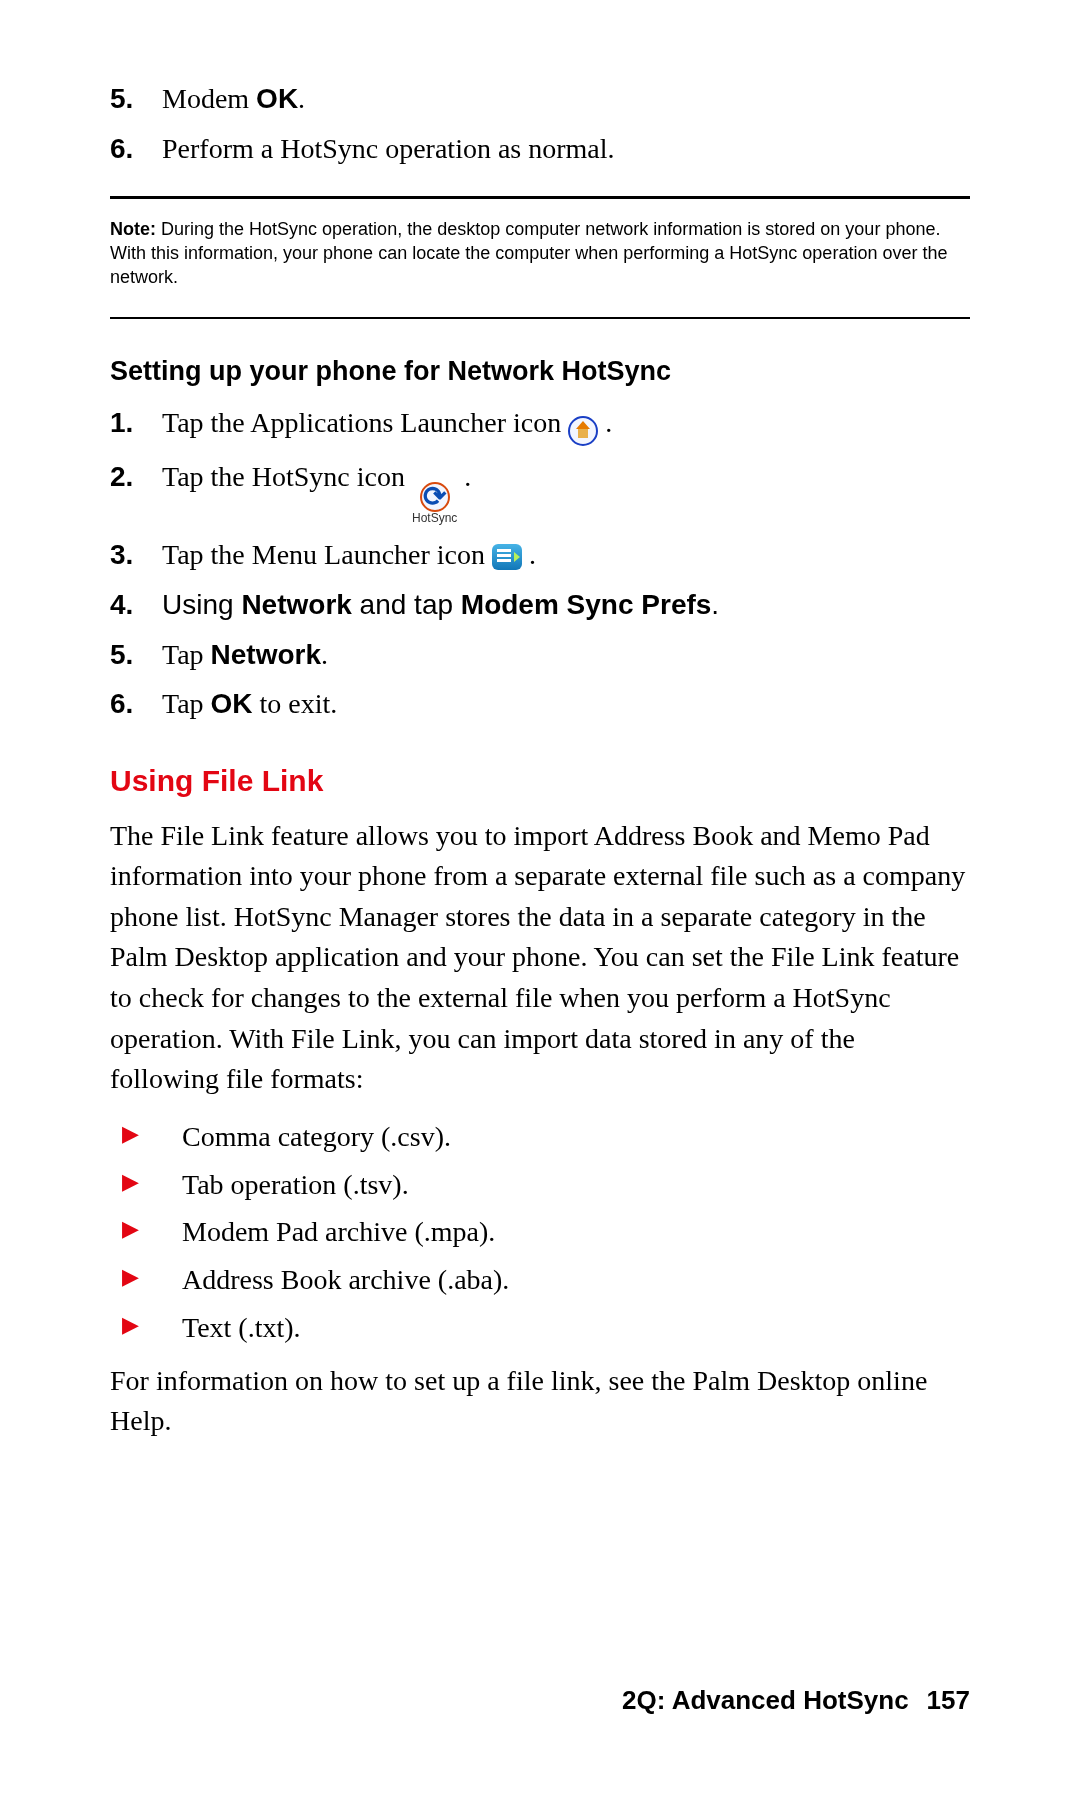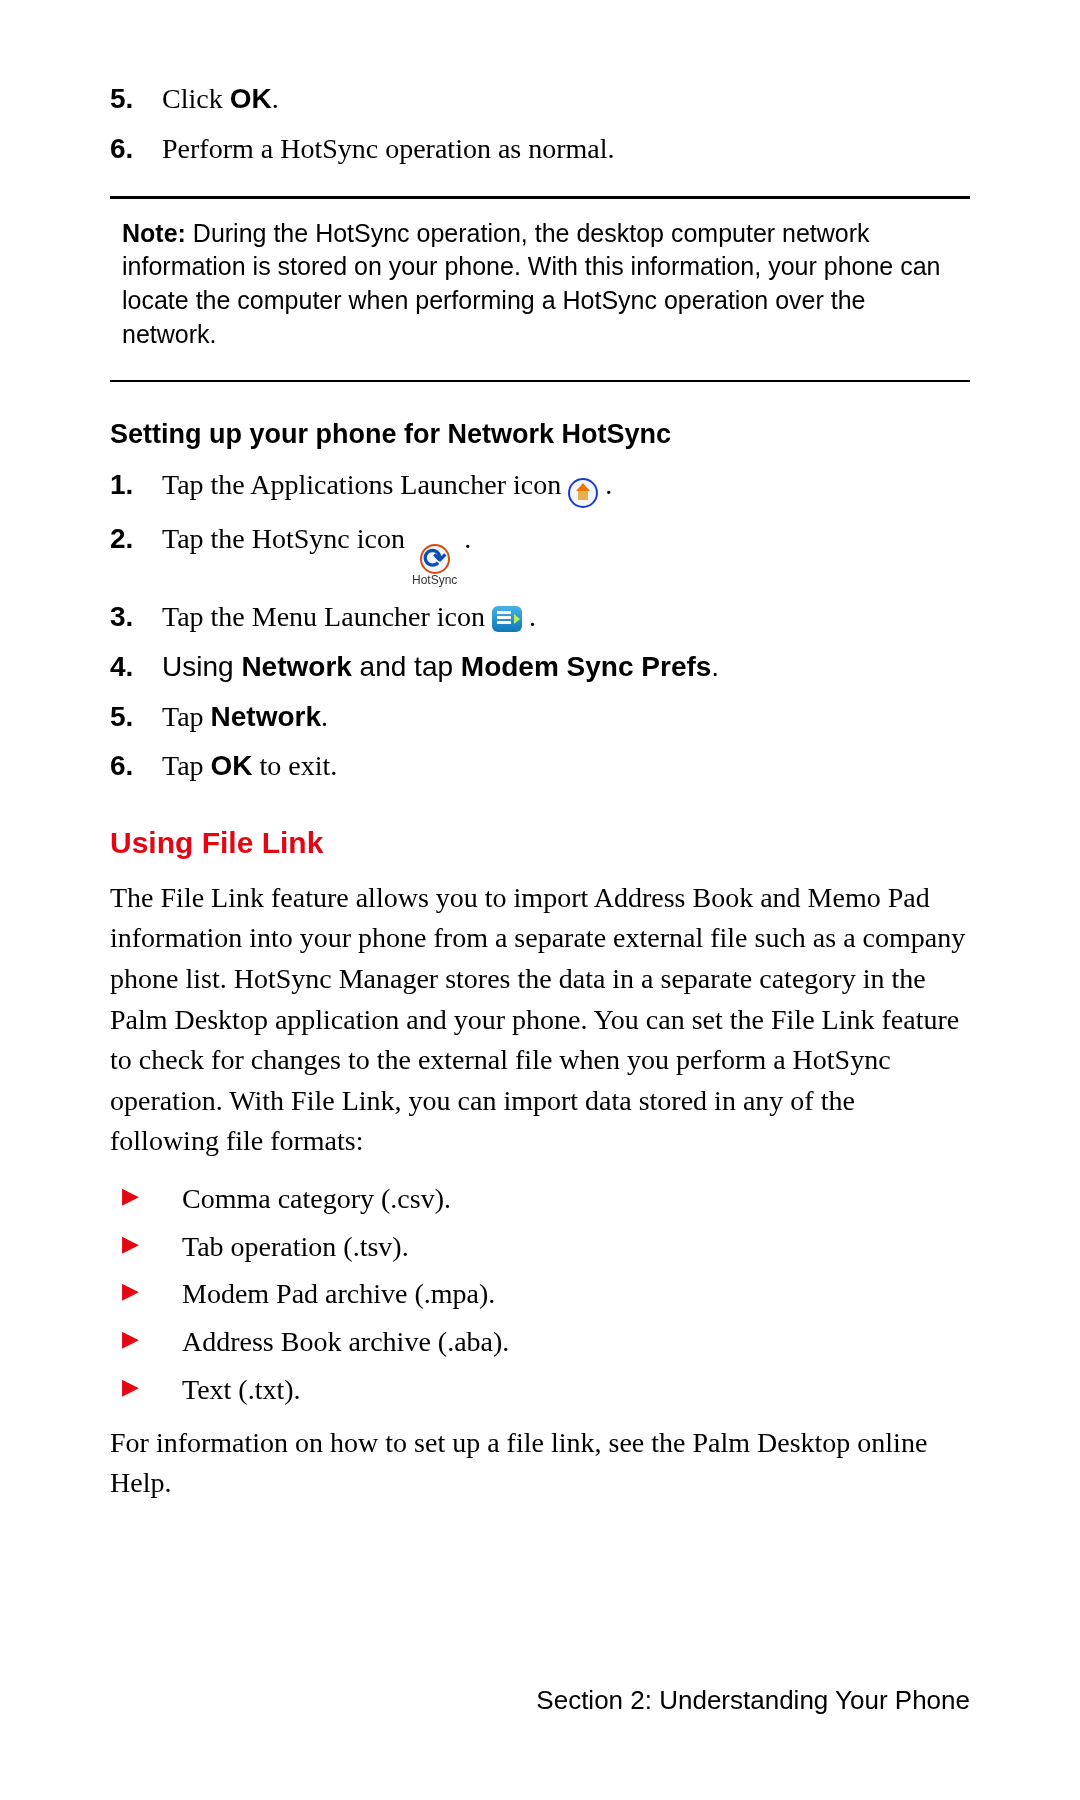--- a/index.html
+++ b/index.html
@@ -47,23 +47,23 @@
   .hr {
     border: none;
     border-top: 2px solid #000;
     margin: 28px 0 18px 0;
   }
   .hr-thick {
     border-top-width: 3px;
   }
   .note {
     font-family: "Helvetica Neue", Helvetica, Arial, sans-serif;
-    font-size: 25px;
+    font-size: 18px;
     line-height: 1.35;
-    margin: 12px;
+    margin: 0;
   }
   .note .note-label { font-weight: bold; }
 
   .subheading {
     font-family: "Helvetica Neue", Helvetica, Arial, sans-serif;
     font-weight: bold;
     font-size: 27px;
     margin: 34px 0 14px 0;
   }
 
@@ -178,21 +178,21 @@
   .footer .line1 { font-weight: normal; }
   .footer .line2 { font-weight: bold; }
   .footer .pgnum { margin-left: 18px; }
 </style>
 </head>
 <body>
 
 <ol class="steps" id="top-steps">
     <li>
       <span class="num">5.</span>
-      <span class="step-body"><span>Click </span><span class="bold sans">OK</span><span>.</span></span>
+      <span class="step-body"><span>Modem </span><span class="bold sans">OK</span><span>.</span></span>
     </li>
     <li>
       <span class="num">6.</span>
       <span class="step-body"><span>Perform a HotSync operation as normal.</span></span>
     </li>
   </ol>
 
 <hr class="hr hr-thick">
 
 <p class="note">
@@ -258,14 +258,16 @@
     </li>
     <li>
       <span class="tri">▶</span>
       <span class="btxt">Text (.txt).</span>
     </li>
   </ul>
 
 <p class="para">For information on how to set up a file link, see the Palm Desktop online Help.</p>
 
 <div class="footer">
-  <div class="line1">Section 2: Understanding Your Phone</div>
+  <div class="line2">
+    <span>2Q: Advanced HotSync</span><span class="pgnum">157</span>
+  </div>
 </div>
 
 </body></html>

